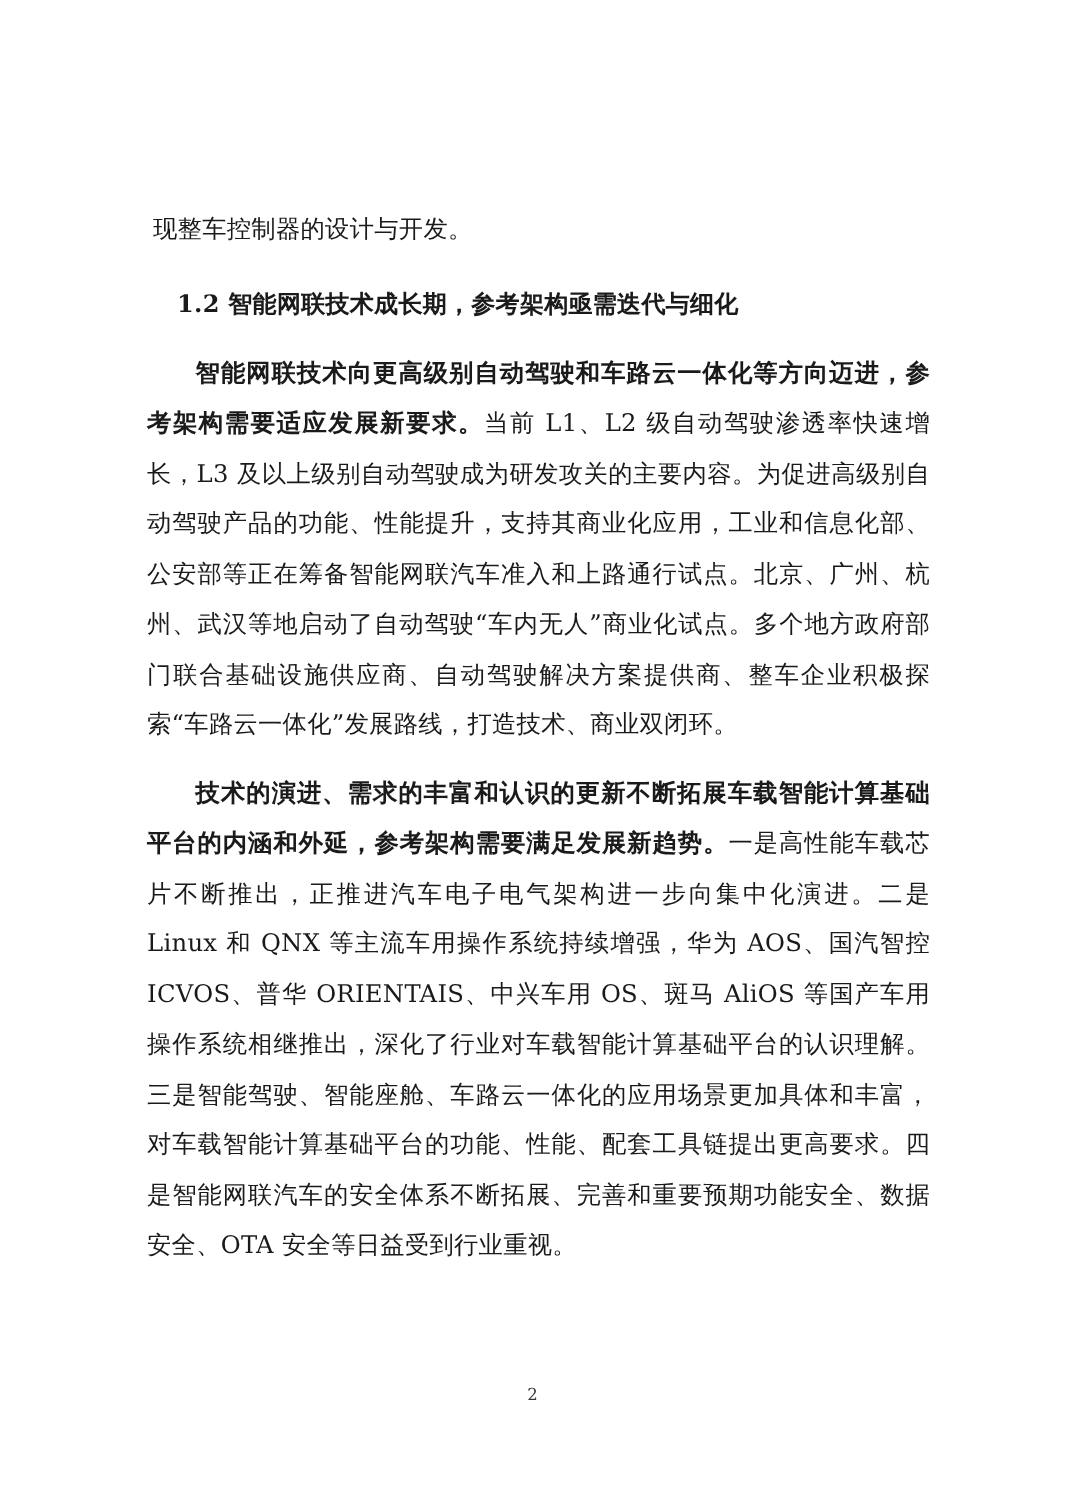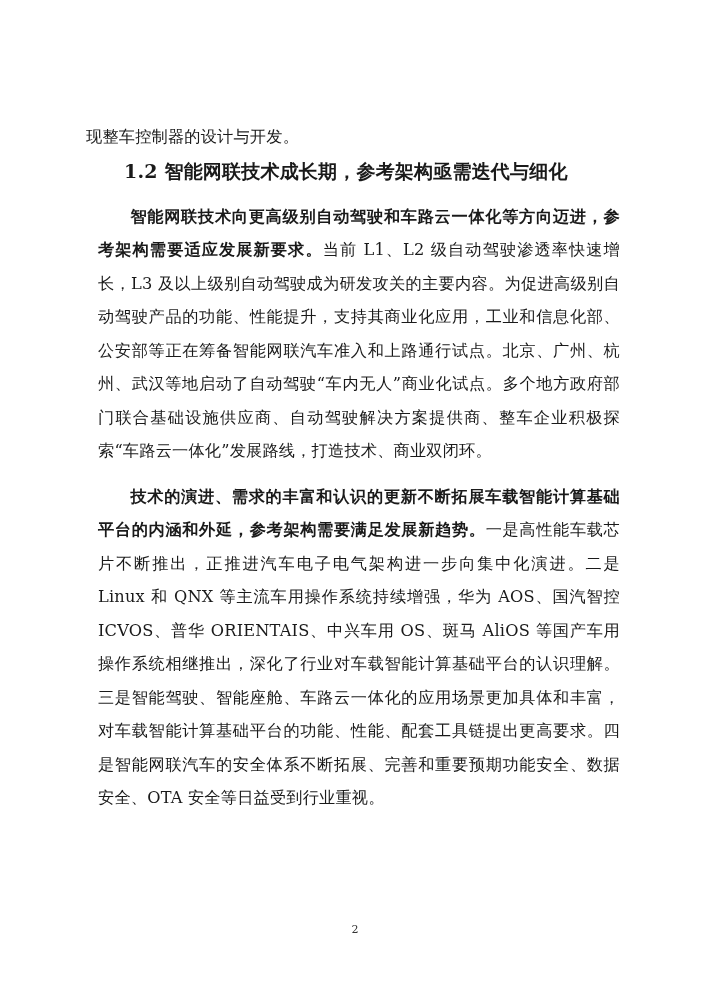--- a/index.html
+++ b/index.html
@@ -22,32 +22,32 @@
     padding: 120px 78px 60px 86px;
   }
   .doc-body {
     font-size: 16.2px;
     line-height: 33.5px;
     text-align: justify;
     text-justify: inter-ideograph;
     letter-spacing: 0.2px;
   }
   .para {
-    margin: 0;
+    margin: 16px;
     text-indent: 0;
   }
   .para-indent {
     margin: 12px;
     text-indent: 2em;
   }
   .heading {
     margin: 0;
     text-indent: 2em;
     font-weight: bold;
-    font-size: 19px;
+    font-size: 16px;
     line-height: 34px;
   }
   .lead {
     font-weight: bold;
   }
   .page-number {
     position: absolute;
     left: 0;
     right: 0;
     bottom: 68px;

